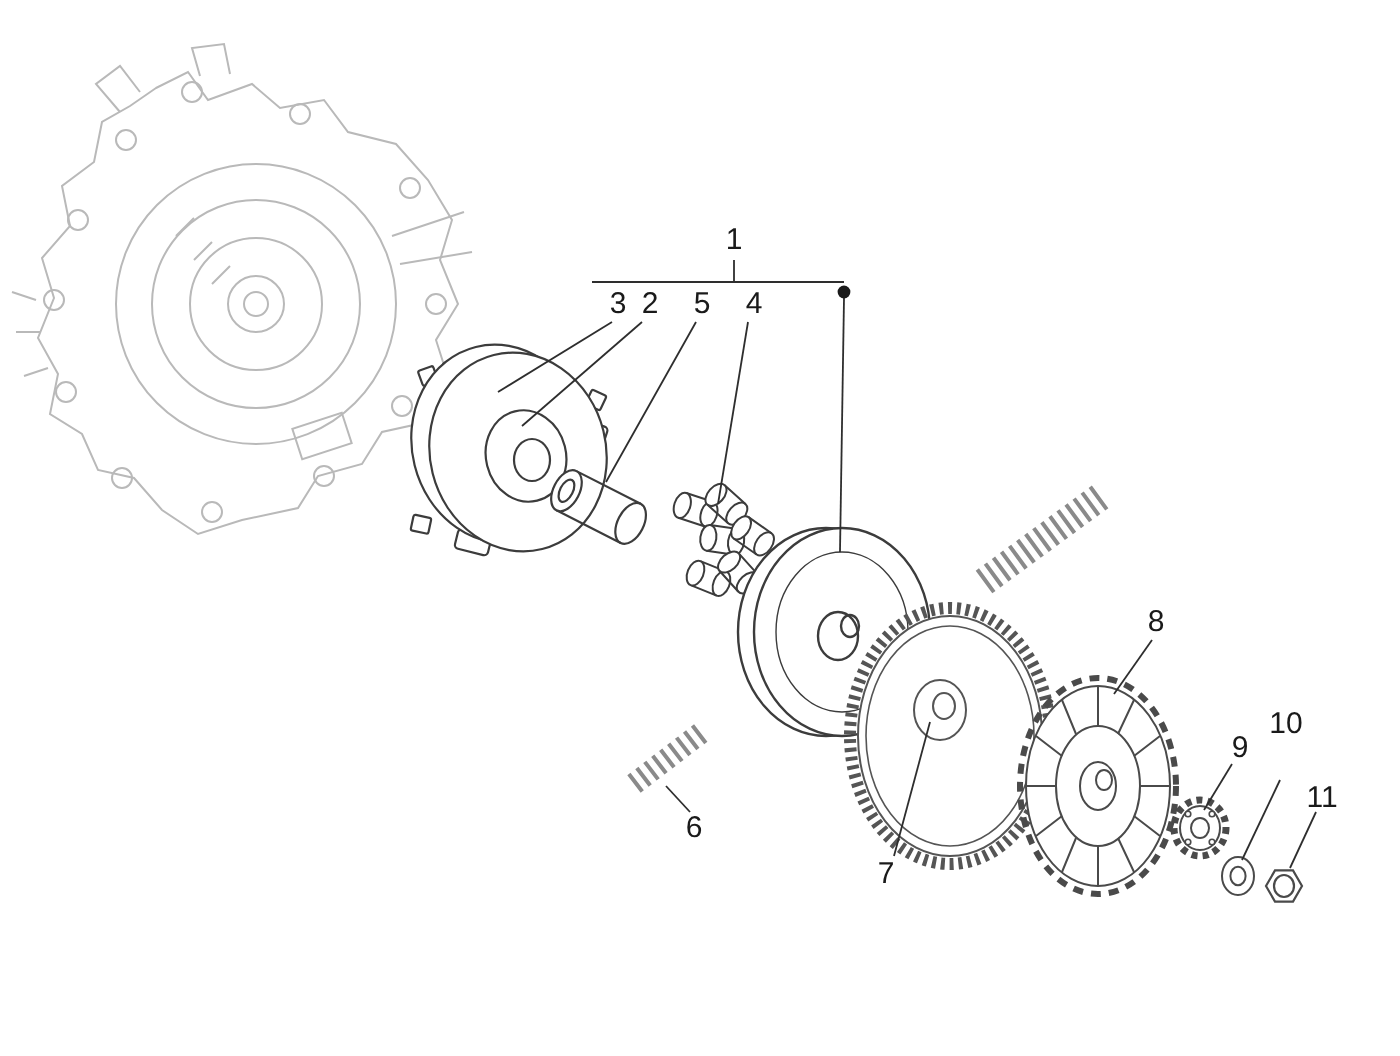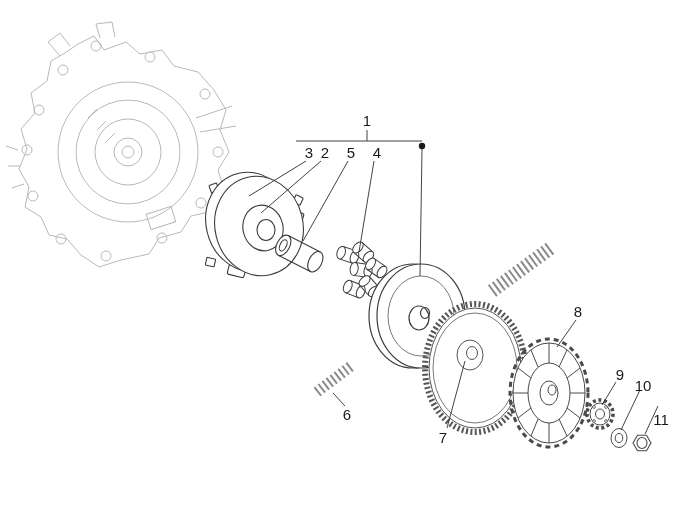--- a/index.html
+++ b/index.html
@@ -30,22 +30,22 @@
   }
   .c1  { left: 367px; top: 120px; }
   .c2  { left: 325px; top: 152px; }
   .c3  { left: 309px; top: 152px; }
   .c4  { left: 377px; top: 152px; }
   .c5  { left: 351px; top: 152px; }
   .c6  { left: 347px; top: 414px; }
   .c7  { left: 443px; top: 437px; }
   .c8  { left: 578px; top: 311px; }
   .c9  { left: 620px; top: 374px; }
-  .c10 { left: 643px; top: 385px; text-align: center; }
-  .c11 { left: 661px; top: 419px; }
+  .c10 { left: 643px; top: 362px; text-align: center; }
+  .c11 { left: 661px; top: 399px; }
 </style>
 </head>
 <body>
 
 <div class="stage">
 
   <svg width="700" height="528" viewBox="0 0 700 528">
 
     <g stroke="#b9b9b9" fill="none" stroke-width="1">
       <path d="M78,44 L94,36 L104,50 L126,42 L140,54 L162,50 L174,66 L198,72 L214,90 L226,110 L220,130 L229,152 L218,170 L225,192 L209,212 L191,216 L181,232 L159,238 L149,254 L121,260 L99,267 L81,255 L67,239 L49,235 L41,217 L25,207 L29,187 L19,169 L27,149 L21,129 L35,113 L31,93 L47,81 L51,61 L65,53 Z"></path>

